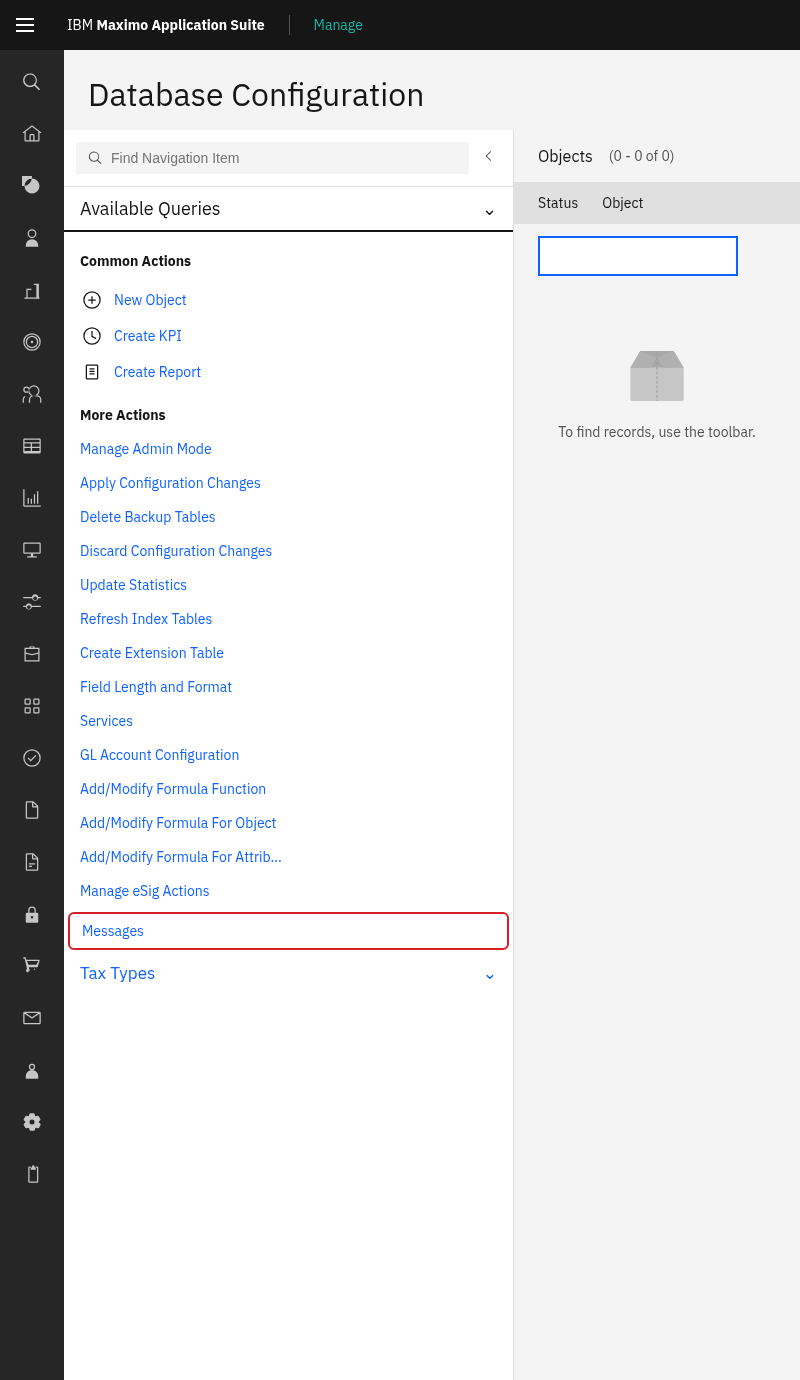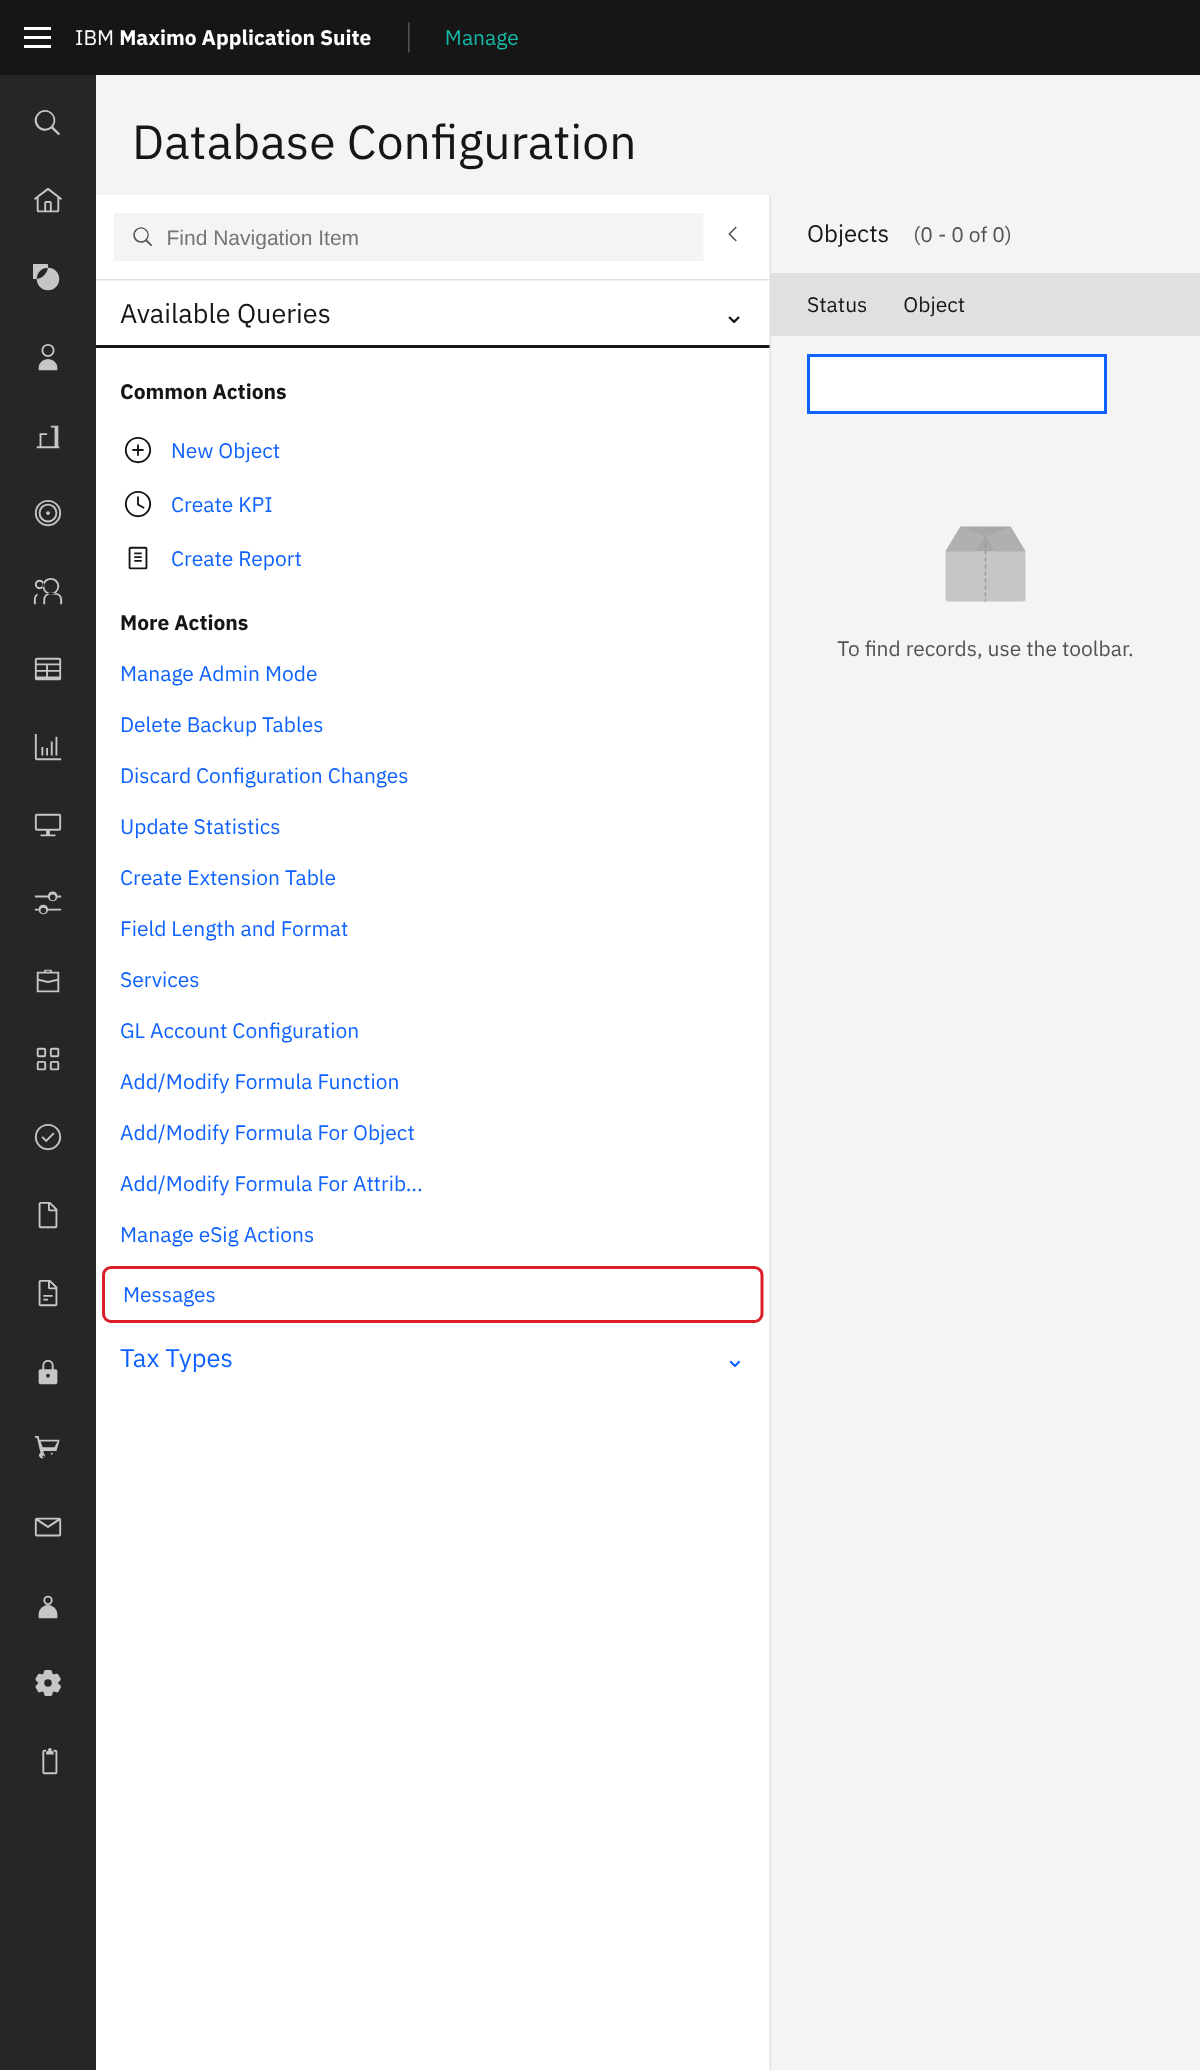--- a/index.html
+++ b/index.html
@@ -18,21 +18,21 @@
       top: 0; left: 0; right: 0;
       z-index: 100;
     }
     .top-nav-hamburger {
       display: flex; flex-direction: column; gap: 4px; cursor: pointer;
     }
     .top-nav-hamburger span {
       display: block; width: 18px; height: 2px; background: #fff;
     }
     .top-nav-brand {
-      font-size: 14px; color: #fff;
+      font-size: 14px; color: #fff; margin-left: 17px;
     }
     .top-nav-brand strong { font-weight: 700; }
     .top-nav-divider {
       width: 1px; height: 20px; background: #525252; margin: 0 8px;
     }
     .top-nav-app {
       font-size: 14px; color: #14b8a6;
     }
 
     
@@ -484,23 +484,25 @@
             <svg viewBox="0 0 32 32" fill="#161616">
                 <path d="M24 4H8a2 2 0 0 0-2 2v20a2 2 0 0 0 2 2h16a2 2 0 0 0 2-2V6a2 2 0 0 0-2-2zm0 22H8V6h16zm-4-10H12v-2h8zm0-4H12v-2h8zm0 8H12v-2h8z"></path>
               </svg>
           </div>
           <span>Create Report</span>
         </div>
 
         <div class="more-actions-label">More Actions</div>
 
         <div class="menu-item">Manage Admin Mode</div>
+        <div class="menu-item">Apply Configuration Changes</div>
         <div class="menu-item">Delete Backup Tables</div>
         <div class="menu-item">Discard Configuration Changes</div>
         <div class="menu-item">Update Statistics</div>
+        <div class="menu-item">Refresh Index Tables</div>
         <div class="menu-item">Create Extension Table</div>
         <div class="menu-item">Field Length and Format</div>
         <div class="menu-item">Services</div>
         <div class="menu-item">GL Account Configuration</div>
         <div class="menu-item">Add/Modify Formula Function</div>
         <div class="menu-item">Add/Modify Formula For Object</div>
         <div class="menu-item">Add/Modify Formula For Attrib...</div>
         <div class="menu-item">Manage eSig Actions</div>
 
         <div class="menu-item highlighted">Messages</div>

